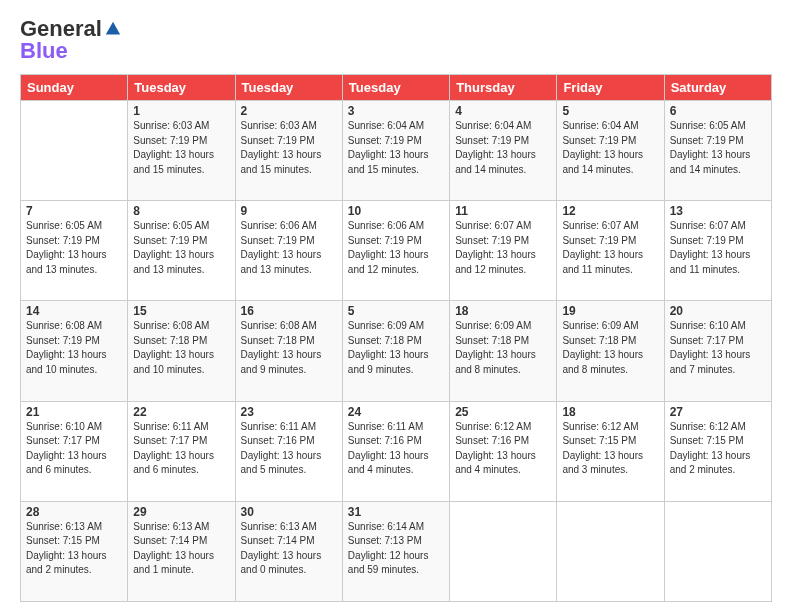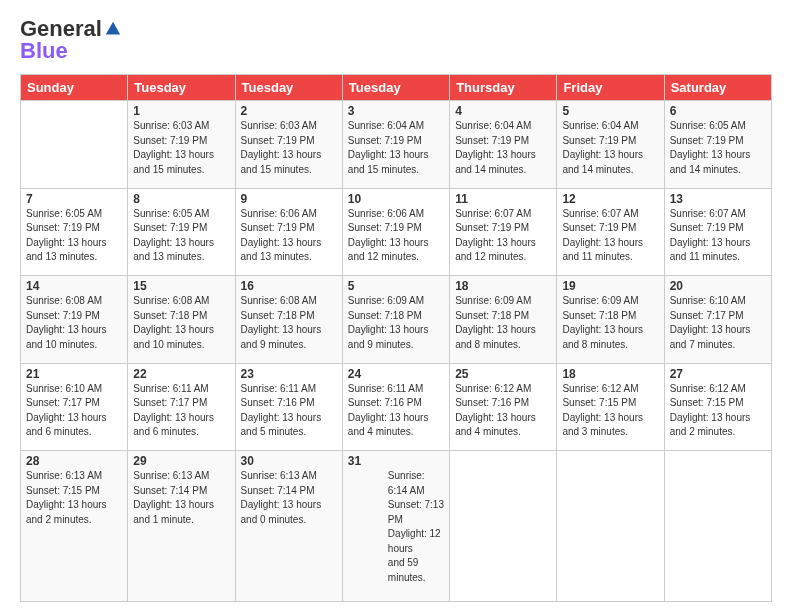--- a/index.html
+++ b/index.html
@@ -349,21 +349,21 @@
           </td>
           <td>
             <span class="day-number">30</span>
             <div class="day-info" style="white-space: pre-line;">Sunrise: 6:13 AM
 Sunset: 7:14 PM
 Daylight: 13 hours
 and 0 minutes.</div>
           </td>
           <td>
             <span class="day-number">31</span>
-            <div class="day-info" style="white-space: pre-line; margin-left: 40px;">Sunrise: 6:14 AM
+            <div class="day-info" style="white-space: pre-line;">Sunrise: 6:14 AM
 Sunset: 7:13 PM
 Daylight: 12 hours
 and 59 minutes.</div>
           </td>
           <td class="empty-cell"></td>
           <td class="empty-cell"></td>
           <td class="empty-cell"></td>
         </tr>
       </tbody>
   </table>

